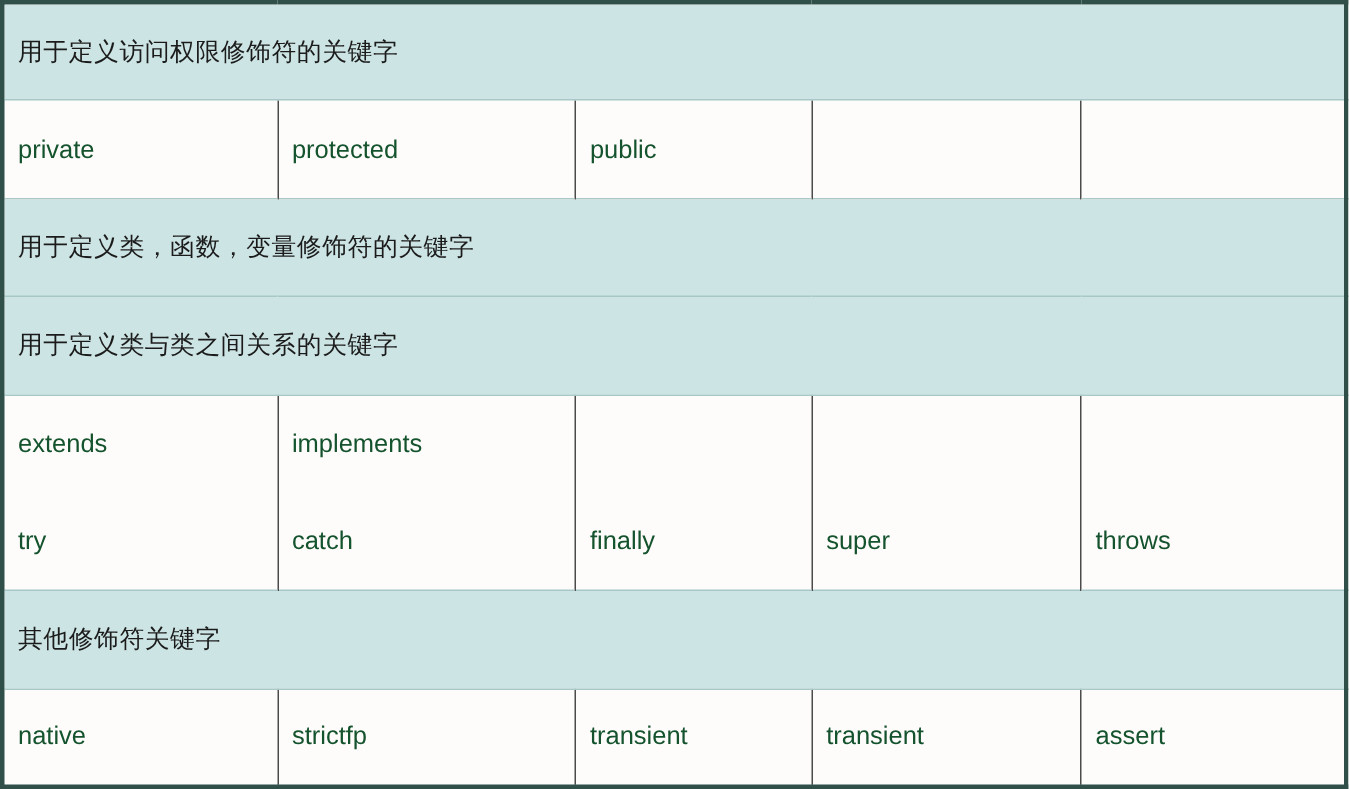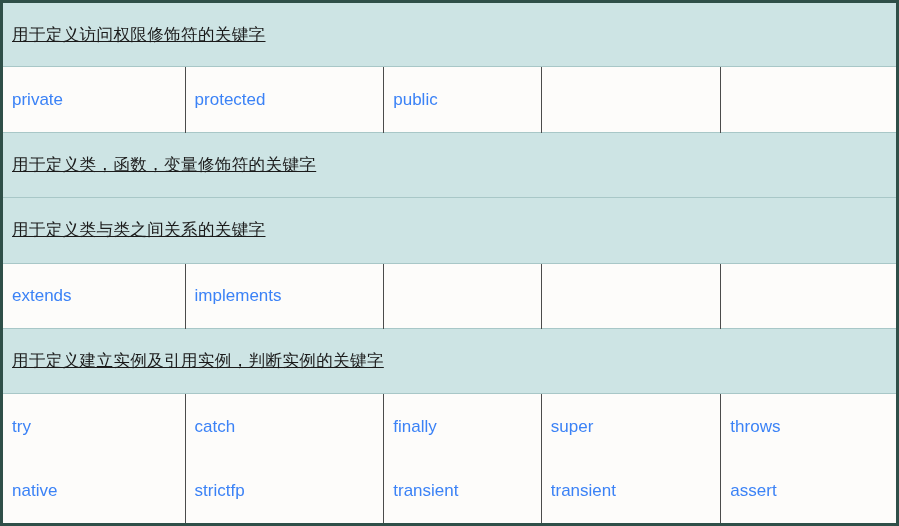--- a/index.html
+++ b/index.html
@@ -40,32 +40,31 @@
     border-right: none;
     text-align: left;
     font-weight: normal;
     font-size: 16.5px;
     color: #1b1b1b;
     padding: 0 0 0 9px;
     font-family: "DejaVu Sans", "Liberation Sans", sans-serif;
     letter-spacing: 0.4px;
     white-space: nowrap;
     overflow: hidden;
-    text-decoration: underline;
   }
 
   .data-row > td {
     background: #fdfcfa;
     border: 1px solid #4b4b4b;
     border-top: none;
     border-bottom: none;
     text-align: left;
     vertical-align: middle;
     font-size: 17px;
-    color: #3b82f6;
+    color: #14532d;
     padding: 0 0 0 9px;
     font-family: "Liberation Sans", "DejaVu Sans", sans-serif;
     white-space: nowrap;
     overflow: hidden;
   }
   .data-row > td:first-child { border-left: none; }
   .data-row > td:last-child  { border-right: none; }
   .data-row > td.empty-cell  { color: transparent; }
 </style>
 </head>
@@ -100,33 +99,33 @@
       <th colspan="5">用于定义类与类之间关系的关键字</th>
     </tr>
     <tr class="data-row">
       <td>extends</td>
       <td>implements</td>
       <td class="empty-cell"></td>
       <td class="empty-cell"></td>
       <td class="empty-cell"></td>
     </tr>
 
-    <tr class="section-row">
-      <th colspan="5">用于定义建立实例及引用实例，判断实例的关键字</th>
-    </tr>
 
     <tr class="data-row">
       <td>try</td>
       <td>catch</td>
       <td>finally</td>
       <td>super</td>
       <td>throws</td>
     </tr>
 
 
+    <tr class="section-row">
+      <th colspan="5">其他修饰符关键字</th>
+    </tr>
     <tr class="data-row">
       <td>native</td>
       <td>strictfp</td>
       <td>transient</td>
       <td>transient</td>
       <td>assert</td>
     </tr>
 
   </tbody>
 </table>

